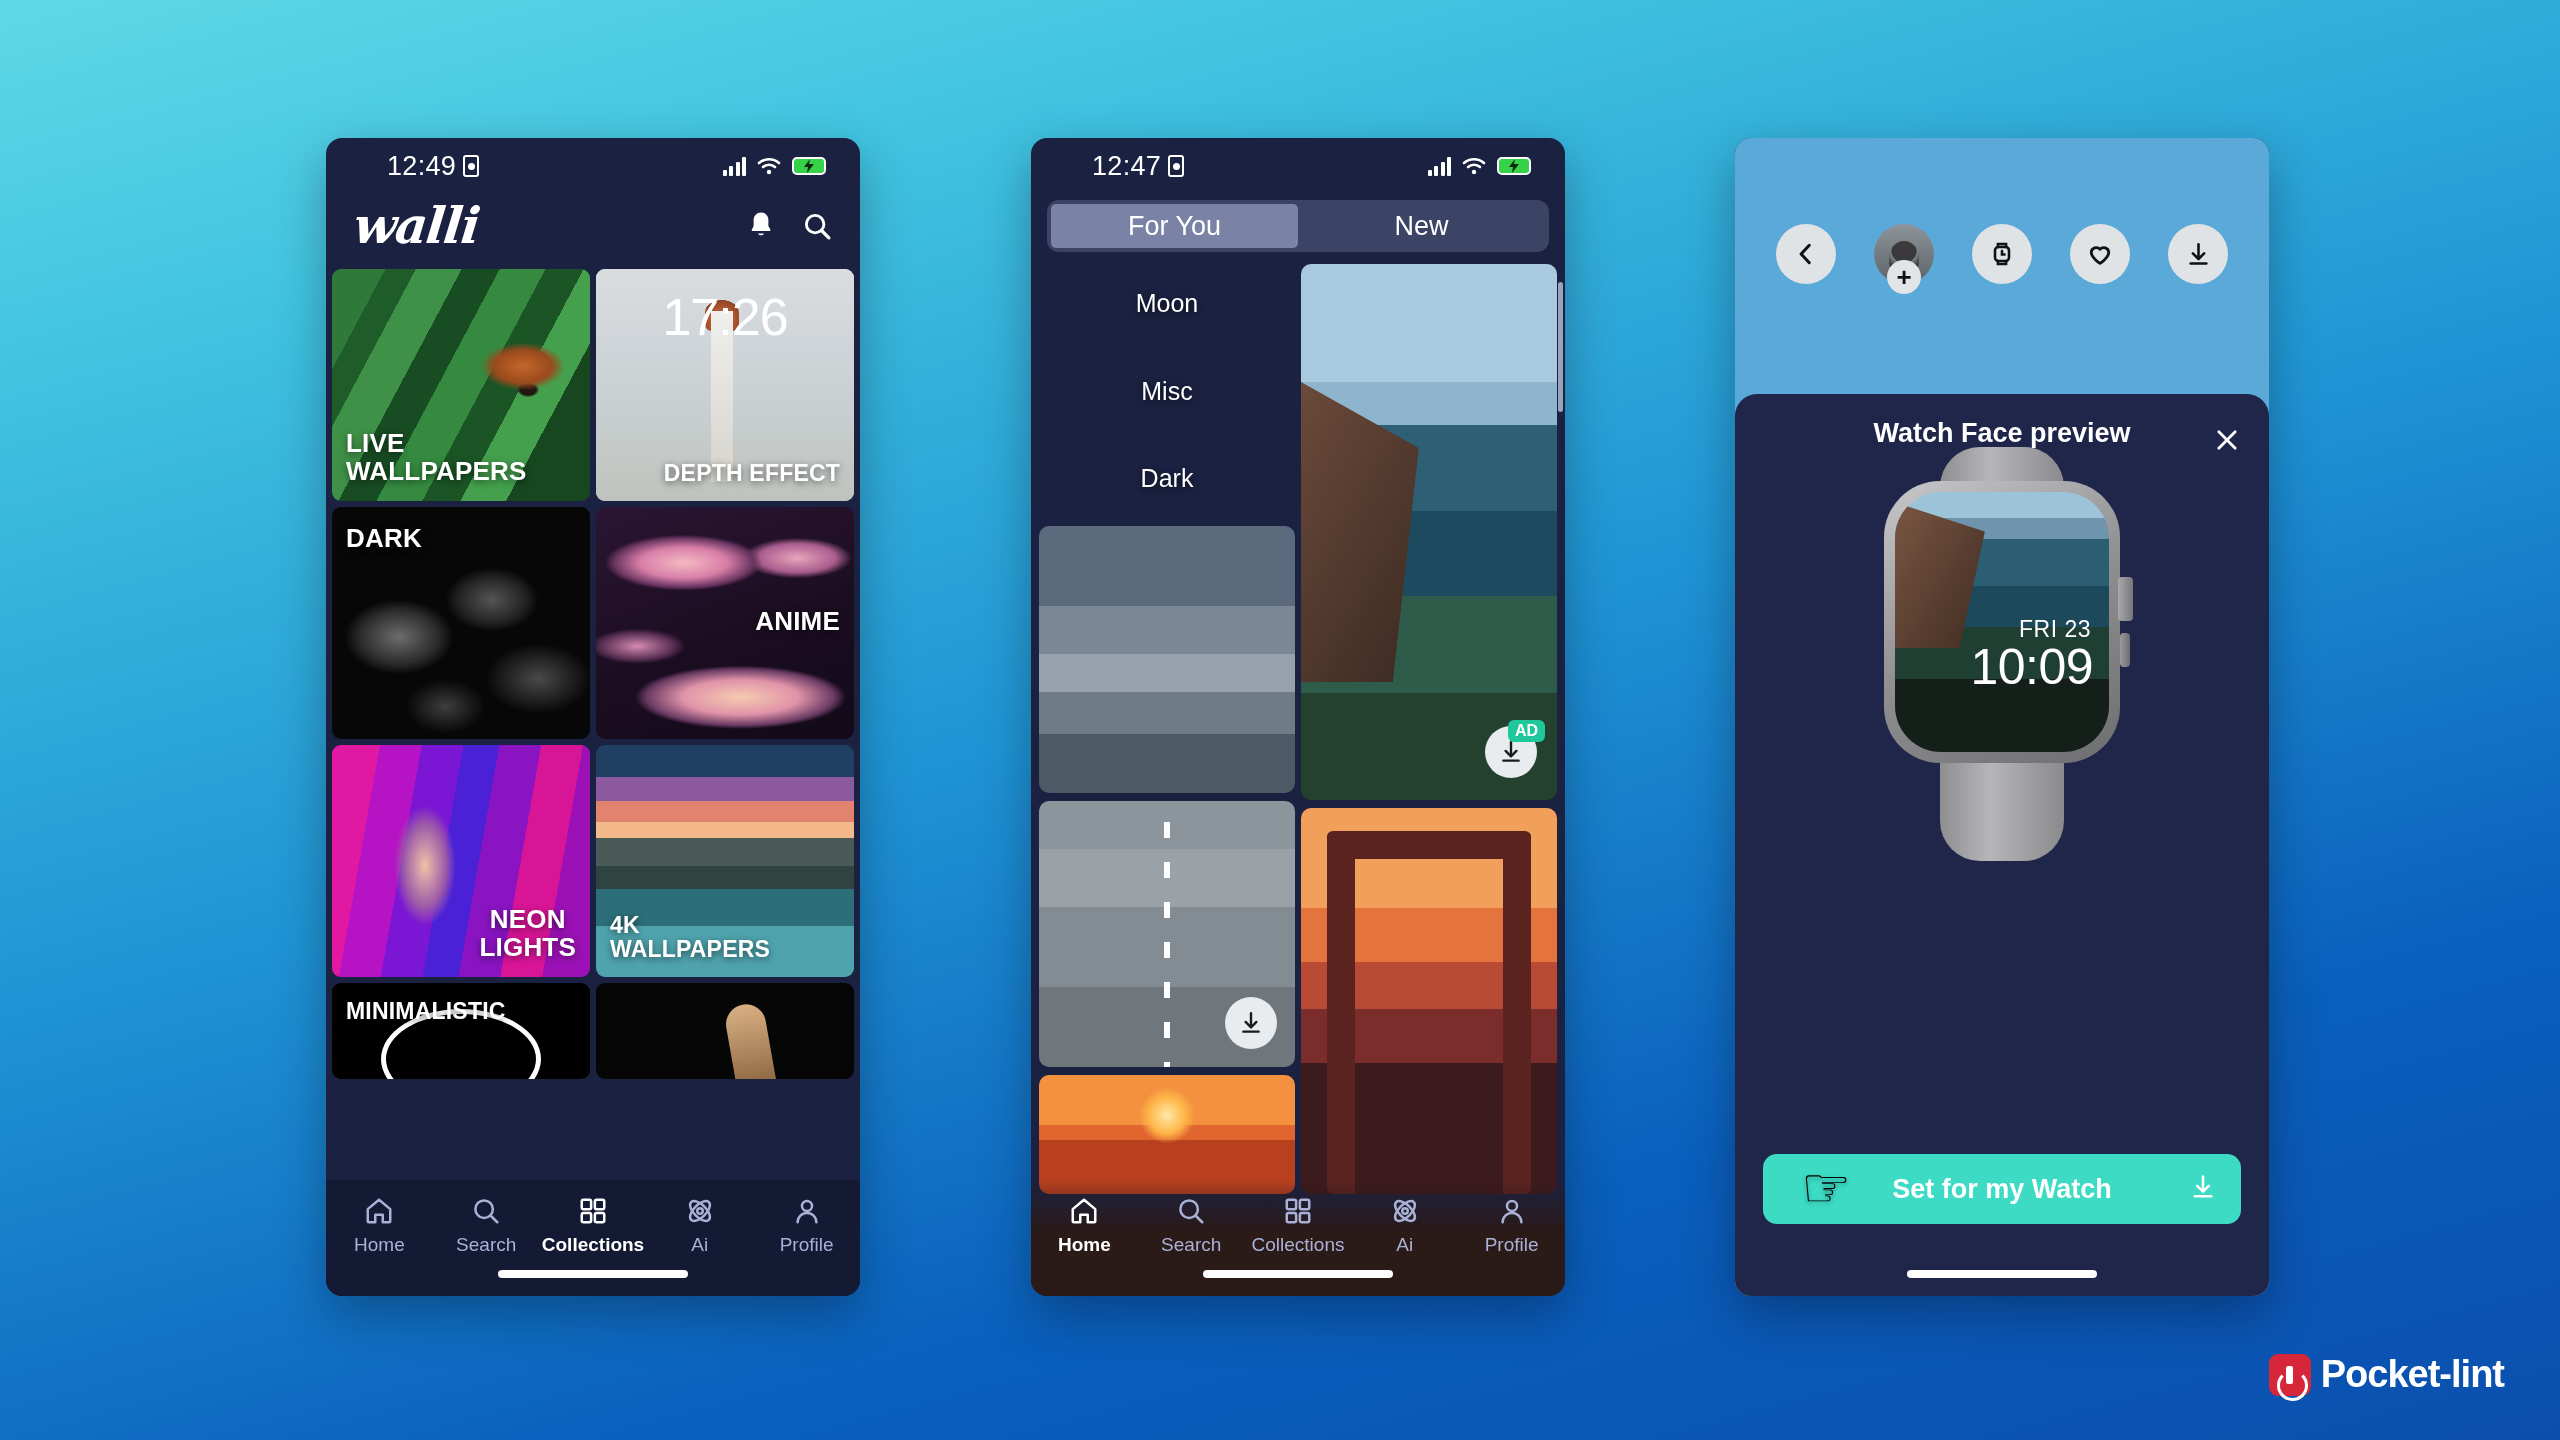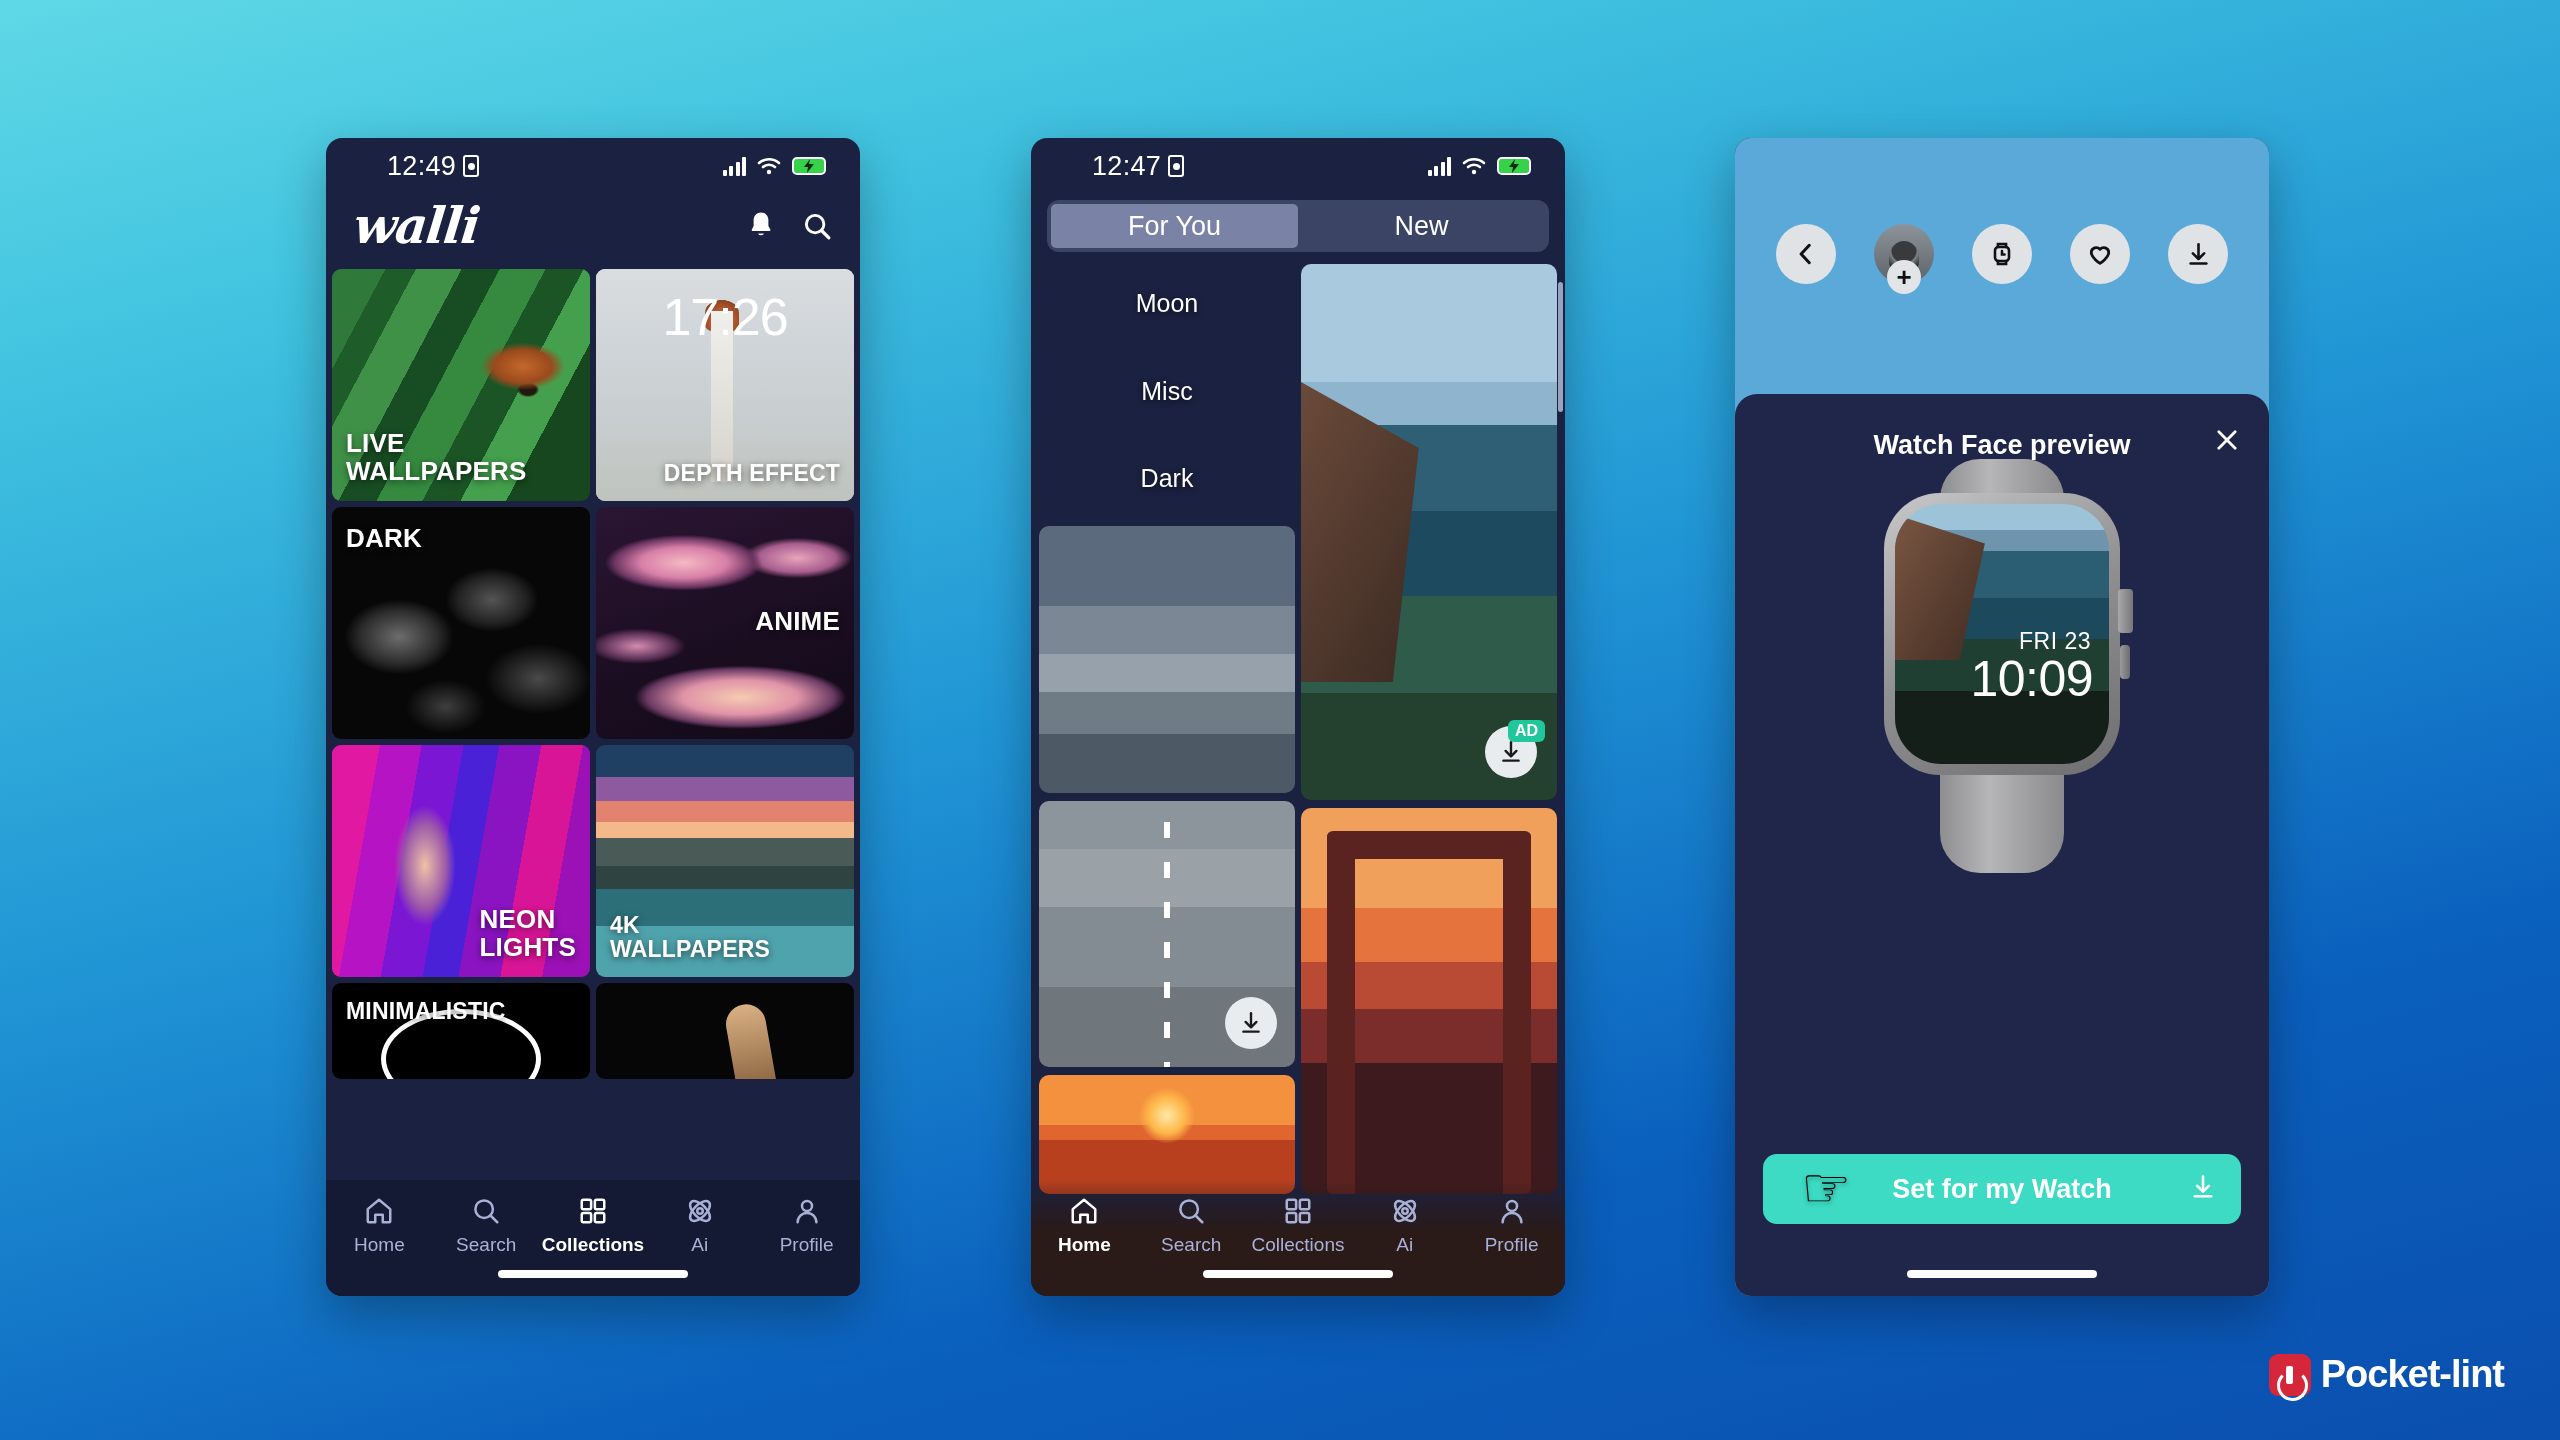--- a/index.html
+++ b/index.html
@@ -270,21 +270,21 @@
     width:34px; height:34px; border-radius:50%; background:#e2e5e8;
     display:flex; align-items:center; justify-content:center;
     font-size:26px; color:#111; line-height:0; font-weight:bold;
   }
   .sheet {
     position:absolute; left:0; right:0; bottom:0; top: 256px;
     background:#20264a; border-radius: 22px 22px 0 0; z-index:6;
   }
   .sheet-hd {
     display:flex; align-items:center; justify-content:center;
-    padding: 36px 0 6px; position:relative;
+    padding: 24px 0 6px; position:relative;
   }
   .sheet-hd h2 { color:#fff; font-size: 27px; font-weight: bold; }
   .sheet-x { position:absolute; right: 28px; top: 32px; }
 
   .watch-wrap { display:flex; justify-content:center; margin-top: 26px; position:relative; }
   .band {
     position:absolute; width: 124px; background: linear-gradient(90deg,#8e8e90,#b6b6b8 40%,#8a8a8c);
     left:50%; transform:translateX(-50%);
   }
   .band.top { top:-34px; height: 120px; border-radius: 40px 40px 12px 12px; }
@@ -410,21 +410,21 @@
       <div class="art art-dark"></div>
       <div class="lbl" style="align-self:flex-start;padding-top:18px">DARK</div>
     </div>
     <div class="tile">
       <div class="art art-anime"></div>
       <div class="lbl right" style="align-self:center">ANIME</div>
     </div>
 
     <div class="tile">
       <div class="art art-neon"></div>
-      <div class="lbl right" style="white-space:pre-line;text-align:left">NEON
+      <div class="lbl right" style="white-space:pre-line;text-align:center">NEON
 LIGHTS</div>
     </div>
     <div class="tile">
       <div class="art art-4k"></div>
       <div class="lbl sm" style="white-space:pre-line">4K
 WALLPAPERS</div>
     </div>
 
     <div class="tile" style="height:96px">
       <div class="art art-minimal"></div>

